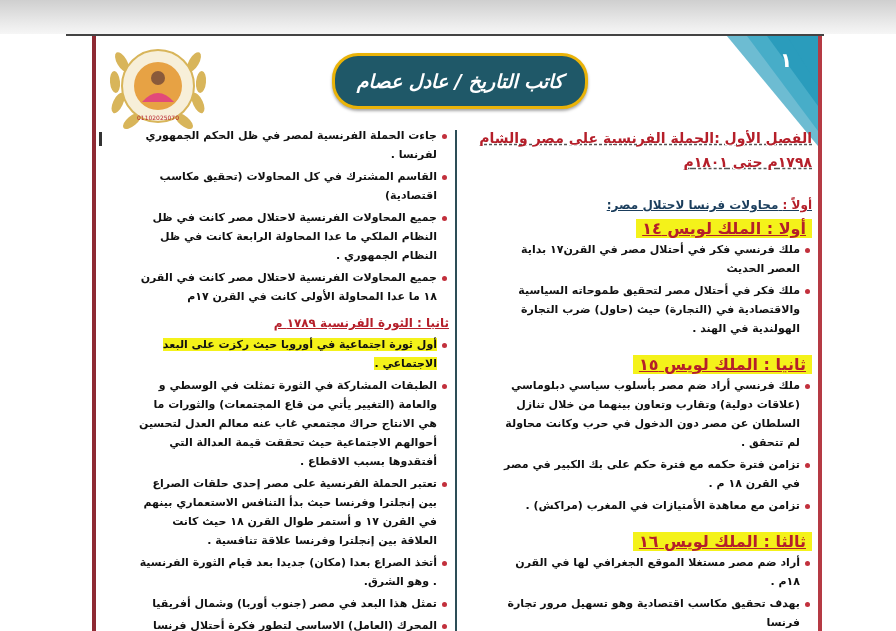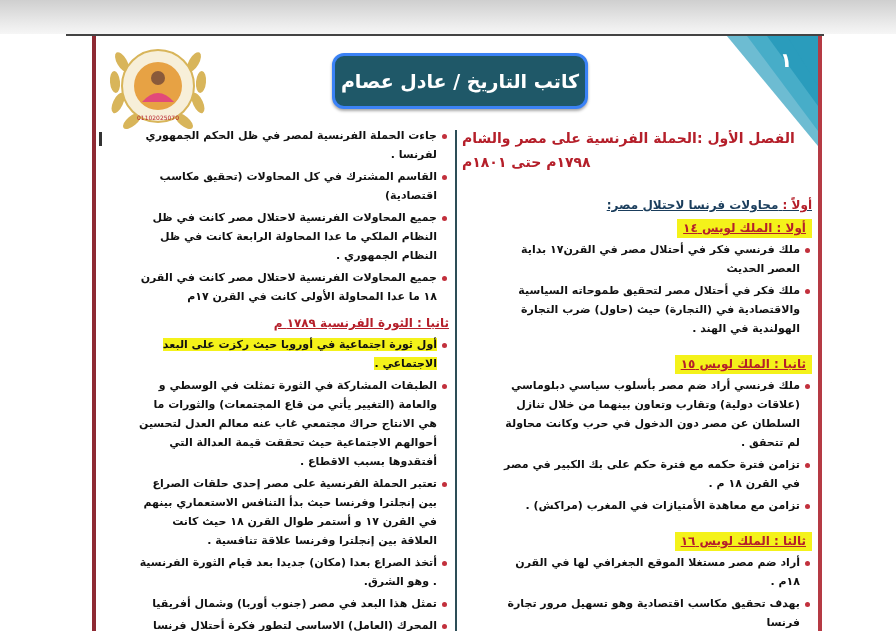--- a/index.html
+++ b/index.html
@@ -24,50 +24,50 @@
   }
   .corner {
     position:absolute; left:727px; top:36px; width:91px; height:110px; overflow:hidden;
   }
   .corner svg { display:block; }
   .page-number {
     position:absolute; left:780px; top:48px; color:#ffffff; font-size:20px; font-weight:bold;
   }
   .title-badge {
     position:absolute; left:332px; top:53px; width:250px; height:50px;
-    background:#1f5868; border-radius:12px; border:3px solid #3b82f6;
+    background:#1f5868; border-radius:26px; border:3px solid #eab308;
     box-shadow:0 2px 3px rgba(0,0,0,0.35);
     display:flex; align-items:center; justify-content:center;
-    color:#ffffff; font-size:19px; font-weight:bold; 
+    color:#ffffff; font-size:19px; font-weight:bold; font-style:italic;
   }
   .logo {
     position:absolute; left:104px; top:32px; width:108px; height:108px;
   }
   .col-divider {
     position:absolute; left:455px; top:130px; width:2px; height:501px; background:#2d4d57;
   }
   .cursor-mark {
     position:absolute; left:99px; top:132px; width:3px; height:14px; background:#333;
   }
   .col {
     position:absolute; direction:rtl; text-align:right; color:#111;
     font-family:"DejaVu Sans", sans-serif; font-weight:bold; font-size:11px; line-height:19px;
   }
   .col-right { left:462px; top:126px; width:350px; }
   .col-left  { left:104px; top:126px; width:345px; }
   .chapter-title {
-    color:#b51f2a; font-size:14px; line-height:24px; text-align:left;
-    text-decoration-color:#555; text-decoration-style:dashed;
+    color:#b51f2a; font-size:14px; line-height:24px; text-align:right;
+    text-decoration:underline; text-decoration-color:#555; text-decoration-style:dashed;
   }
   .section-head {
     font-size:12px; color:#1a3d5c; text-decoration:underline; margin-top:22px;
   }
   .section-head .prefix { color:#b51f2a; }
   .king-head {
-    display:inline-block; background:#f4f21a; padding:0 6px; font-size:12px;
+    display:inline-block; background:#f4f21a; padding:0 6px; font-size:16px;
     color:#b51f2a; text-decoration:underline; margin:4px 0 2px;
   }
   .revolution-head {
     color:#b51f2a; font-size:12px; text-decoration:underline; margin-top:8px; margin-bottom:2px;
   }
   ul { list-style:none; margin:0; padding:0; }
   li { position:relative; padding-right:12px; margin-bottom:3px;margin-left:30px; }
   li::before {
     content:""; position:absolute; right:2px; top:8px; width:5px; height:5px;
     border-radius:50%; background:#c2303c;

